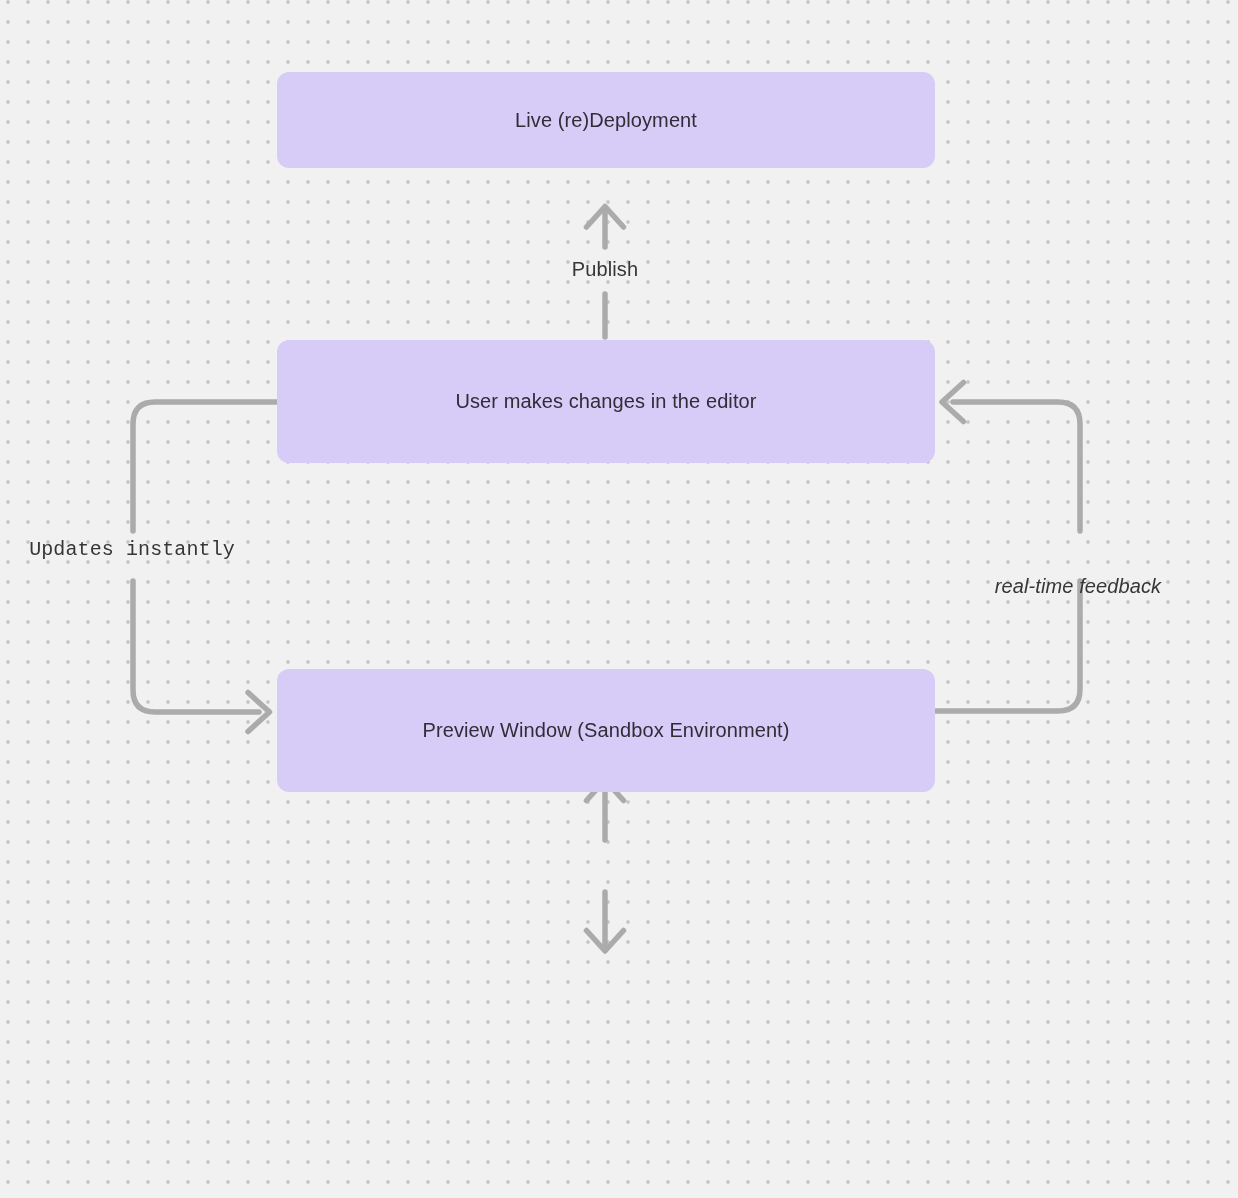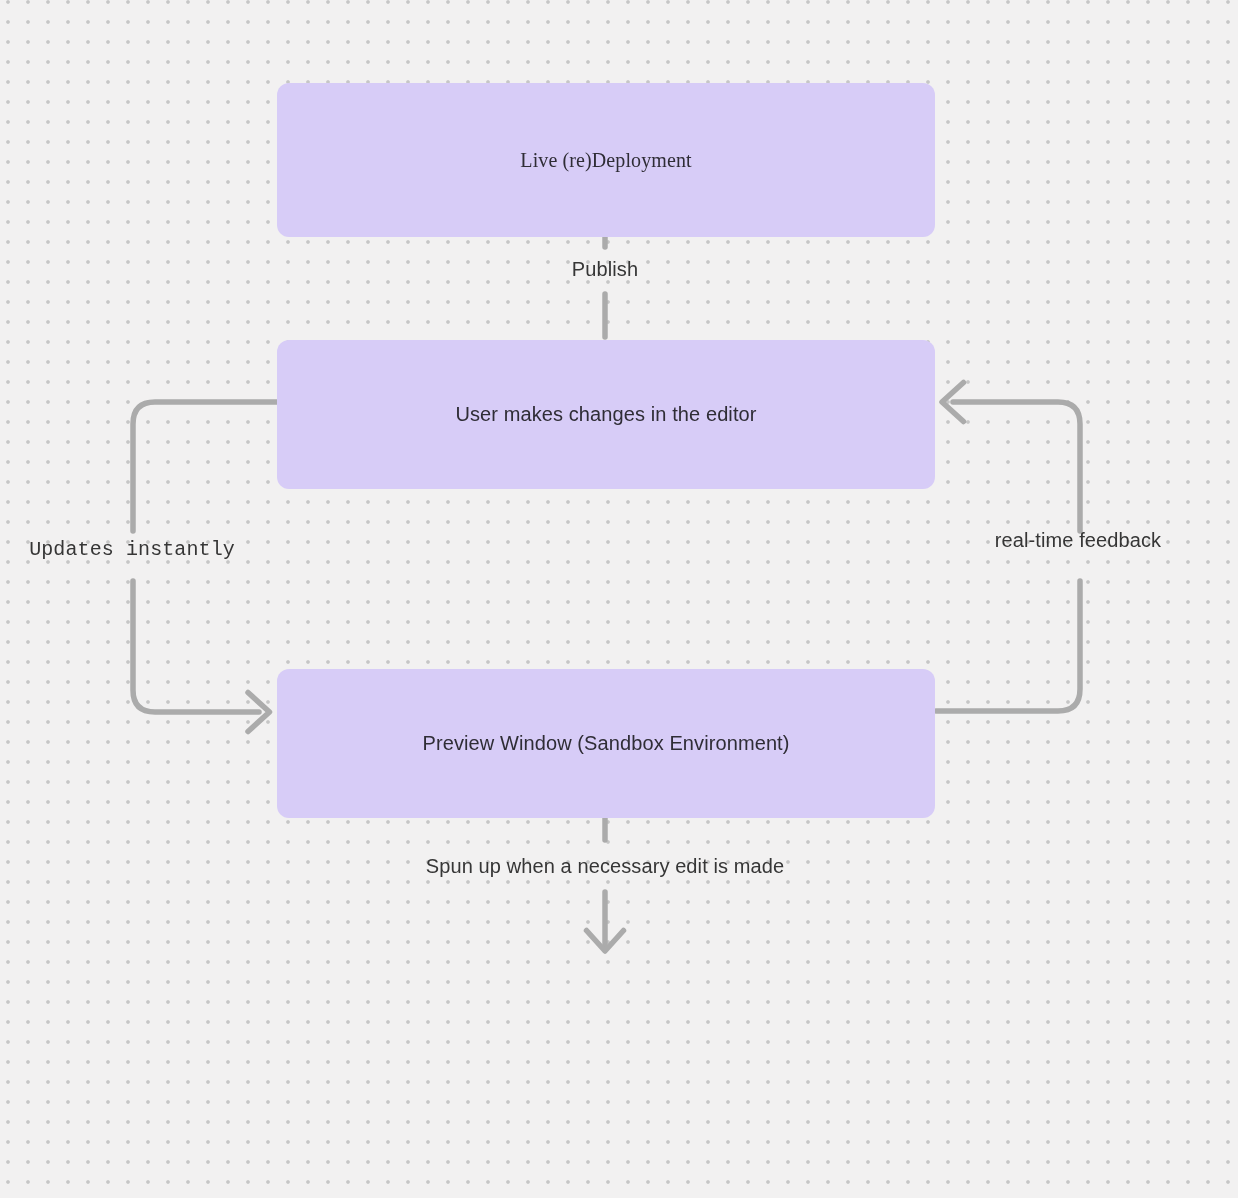--- a/index.html
+++ b/index.html
@@ -25,21 +25,21 @@
     fill: none;
     stroke: var(--arrow, #ababab);
     stroke-width: 5.5;
     stroke-linecap: round;
     stroke-linejoin: round;
   }
   .node {
     position: absolute;
     left: 277px;
     width: 658px;
-    height: 149px;
+    height: 123px;
     border-radius: 12px;
     background: var(--node-fill, #d7ccf7);
     display: flex;
     align-items: center;
     justify-content: center;
     font-size: 20px;
     color: var(--node-text, #2f2d36);
     letter-spacing: 0.1px;
   }
   .edge-label {
@@ -77,34 +77,33 @@
     </g>
 
     <g>
       <path d="M586.5 800.5 L605 780 L623.5 800.5"></path>
       <path d="M605 840 L605 784.5"></path>
       <path d="M605 892 L605 946.5"></path>
       <path d="M586.5 930.5 L605 951 L623.5 930.5"></path>
     </g>
   </svg>
 
-  <div class="node" style="top:83px; height:154px;font-family:Liberation Serif, serif;">
+  <div class="node" style="top:72px; height:96px;">
     <span>Live (re)Deployment</span>
   </div>
 
   <div class="node" style="top:340px;">
     <span>User makes changes in the editor</span>
   </div>
 
   <div class="node" style="top:649px;margin-top:20px;">
     <span>Preview Window (Sandbox Environment)</span>
   </div>
 
 
   <div class="edge-label" style="left:605px; top:269px;">Publish</div>
 
   <div class="edge-label" style="left:132px; top:549px;font-family:Liberation Mono, monospace;">Updates instantly</div>
 
-  <div class="edge-label" style="left:1078px; top:540px;">real-time feedback</div>
+  <div class="edge-label" style="left:1078px; top:586px;font-style:italic;">real-time feedback</div>
 
-  <div class="edge-label" style="left:605px; top:866px;">Spun up when a necessary edit is made</div>
 
 </div>
 
 </body></html>

